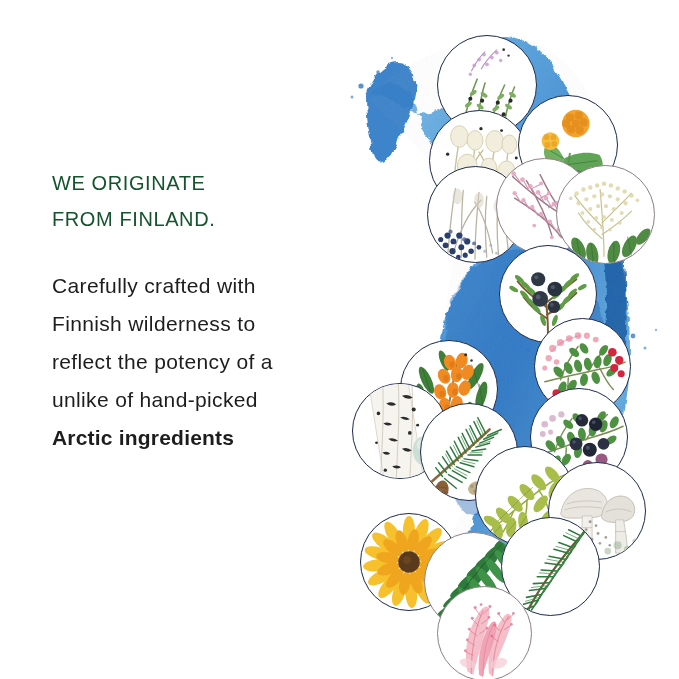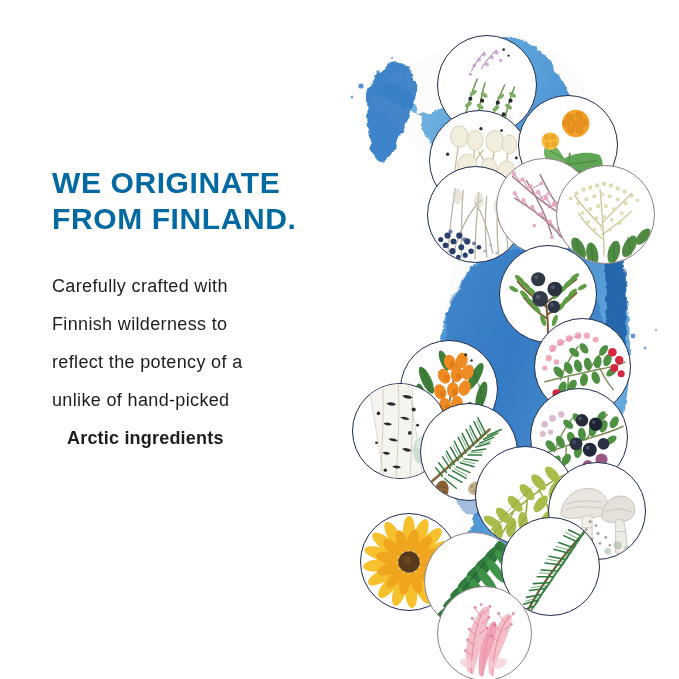--- a/index.html
+++ b/index.html
@@ -10,38 +10,38 @@
     overflow:hidden;position:relative;
   }
   #stage{position:relative;width:679px;height:679px;background:#ffffff;overflow:hidden;}
 
   
   .text-panel{
     position:absolute;left:52px;top:165px;width:300px;
   }
   .headline{
     font-family:"Liberation Sans","DejaVu Sans",sans-serif;
-    font-weight:700;
-    font-size:30px;
+    font-weight:400;
+    font-size:20px;
     line-height:36px;
     letter-spacing:0.6px;
-    color:#0369a1;
+    color:#14532d;
     margin:0 0 30px 0;
     white-space:pre-line;
   }
   .body-copy{
     font-family:"Liberation Sans","DejaVu Sans",sans-serif;
-    font-size:18px;
+    font-size:21px;
     line-height:38px;
     letter-spacing:0.35px;
     color:#1d1d1d;
     margin:0;
     font-weight:400;
   }
-  .body-copy .b{font-weight:700;letter-spacing:0.2px;margin-left:15px;}
+  .body-copy .b{font-weight:700;letter-spacing:0.2px;}
 
   
   .map-wrap{
     position:absolute;left:330px;top:0px;width:349px;height:679px;
   }
   .map-svg{position:absolute;left:0;top:0;width:349px;height:679px;}
 
   
   .circle{
     position:absolute;border-radius:50%;

